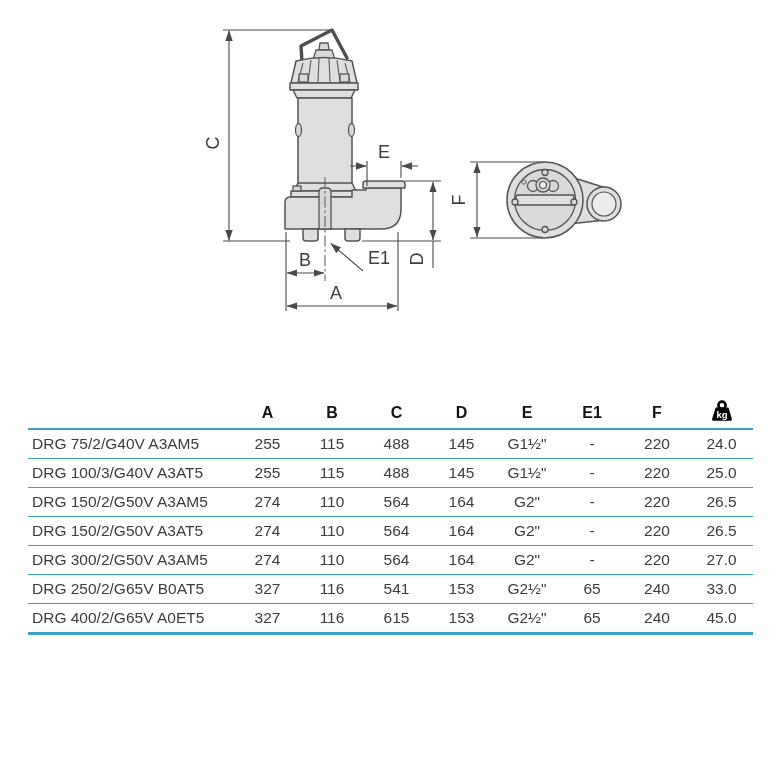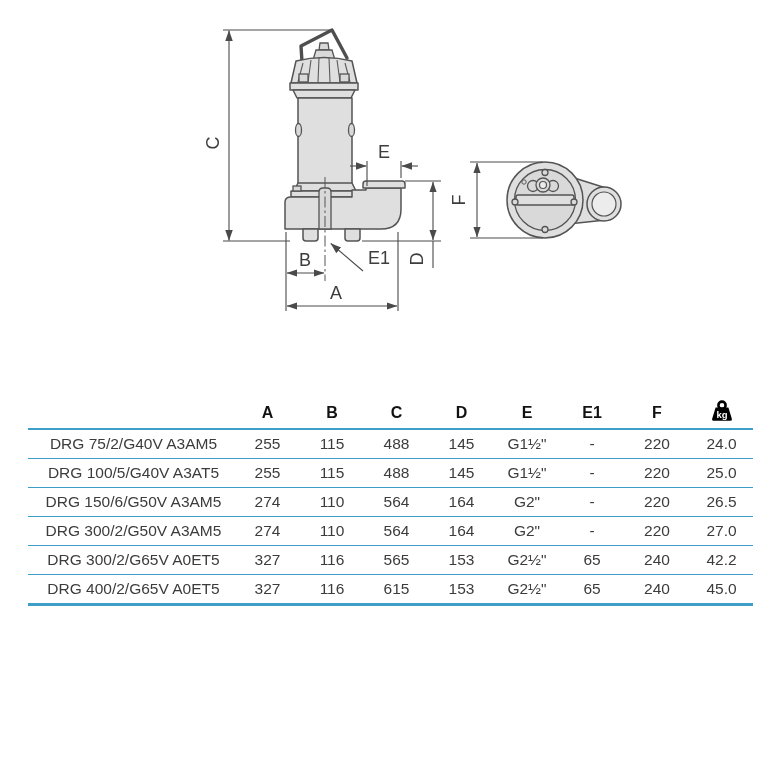--- a/index.html
+++ b/index.html
@@ -34,21 +34,21 @@
     height:30px; padding:0 0 6px 0; vertical-align:bottom; text-align:center;
     font-size:16px; font-weight:bold; color:#121212;
     border-bottom:2.5px solid var(--blue);
   }
   table.spec td {
     height:28px; padding:0; text-align:center;
     font-size:15.5px; color:var(--ink);
     border-bottom:1.6px solid var(--blue);
     white-space:nowrap; overflow:hidden;
   }
-  table.spec td.model { text-align:center; padding-left:4px;margin-left:24px; }
+  table.spec td.model { text-align:left; padding-left:4px;margin-left:24px; }
   table.spec tr:last-child td { border-bottom:3px solid var(--blue); }
   .kgicon { display:inline-block; vertical-align:bottom; }
 </style>
 </head>
 <body>
 
 <div class="page">
 
   <svg class="drawing" width="781" height="378" viewBox="0 0 781 378">
     <defs>
@@ -175,32 +175,43 @@
         <td>255</td>
         <td>115</td>
         <td>488</td>
         <td>145</td>
         <td>G1½"</td>
         <td>-</td>
         <td>220</td>
         <td>24.0</td>
       </tr>
       <tr>
-        <td class="model">DRG 100/5/G40V A3AT5</td>
+        <td class="model">DRG 100/3/G40V A3AT5</td>
         <td>255</td>
         <td>115</td>
         <td>488</td>
         <td>145</td>
         <td>G1½"</td>
         <td>-</td>
         <td>220</td>
         <td>25.0</td>
       </tr>
       <tr>
-        <td class="model">DRG 150/6/G50V A3AM5</td>
+        <td class="model">DRG 150/2/G50V A3AM5</td>
+        <td>274</td>
+        <td>110</td>
+        <td>564</td>
+        <td>164</td>
+        <td>G2"</td>
+        <td>-</td>
+        <td>220</td>
+        <td>26.5</td>
+      </tr>
+      <tr>
+        <td class="model">DRG 150/2/G50V A3AT5</td>
         <td>274</td>
         <td>110</td>
         <td>564</td>
         <td>164</td>
         <td>G2"</td>
         <td>-</td>
         <td>220</td>
         <td>26.5</td>
       </tr>
       <tr>
@@ -208,29 +219,29 @@
         <td>274</td>
         <td>110</td>
         <td>564</td>
         <td>164</td>
         <td>G2"</td>
         <td>-</td>
         <td>220</td>
         <td>27.0</td>
       </tr>
       <tr>
-        <td class="model">DRG 300/2/G65V A0ET5</td>
+        <td class="model">DRG 250/2/G65V B0AT5</td>
         <td>327</td>
         <td>116</td>
-        <td>565</td>
+        <td>541</td>
         <td>153</td>
         <td>G2½"</td>
         <td>65</td>
         <td>240</td>
-        <td>42.2</td>
+        <td>33.0</td>
       </tr>
       <tr>
         <td class="model">DRG 400/2/G65V A0ET5</td>
         <td>327</td>
         <td>116</td>
         <td>615</td>
         <td>153</td>
         <td>G2½"</td>
         <td>65</td>
         <td>240</td>

